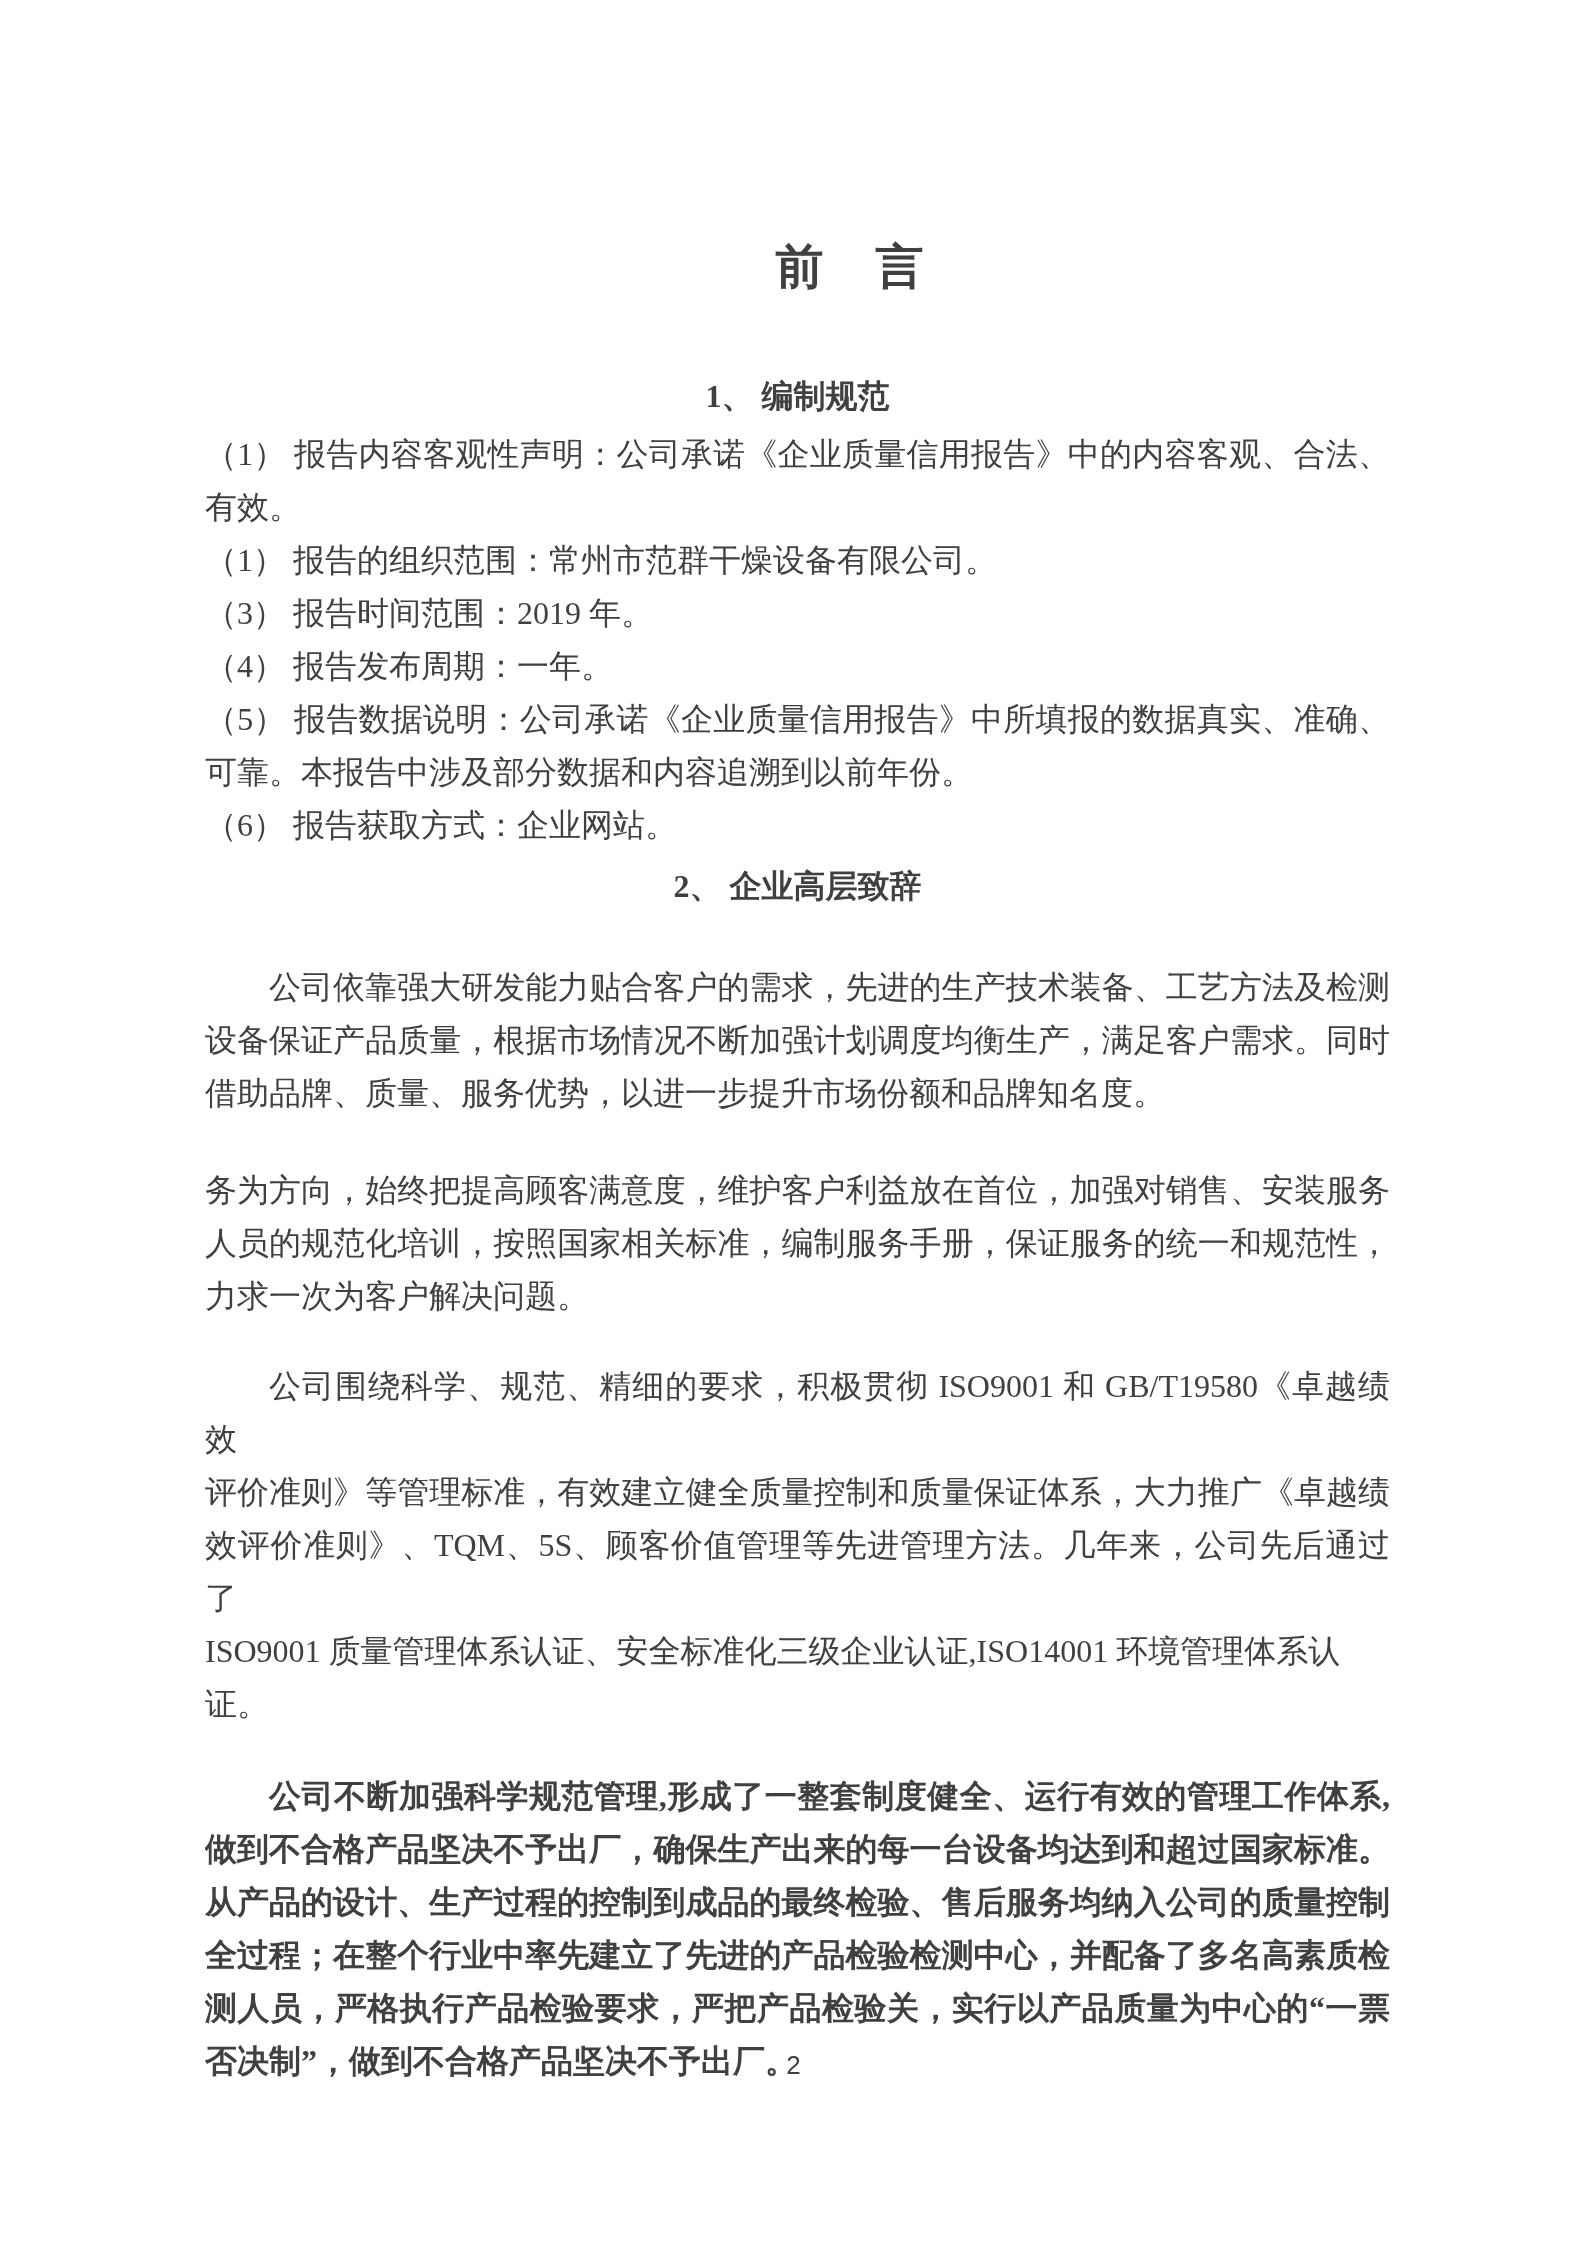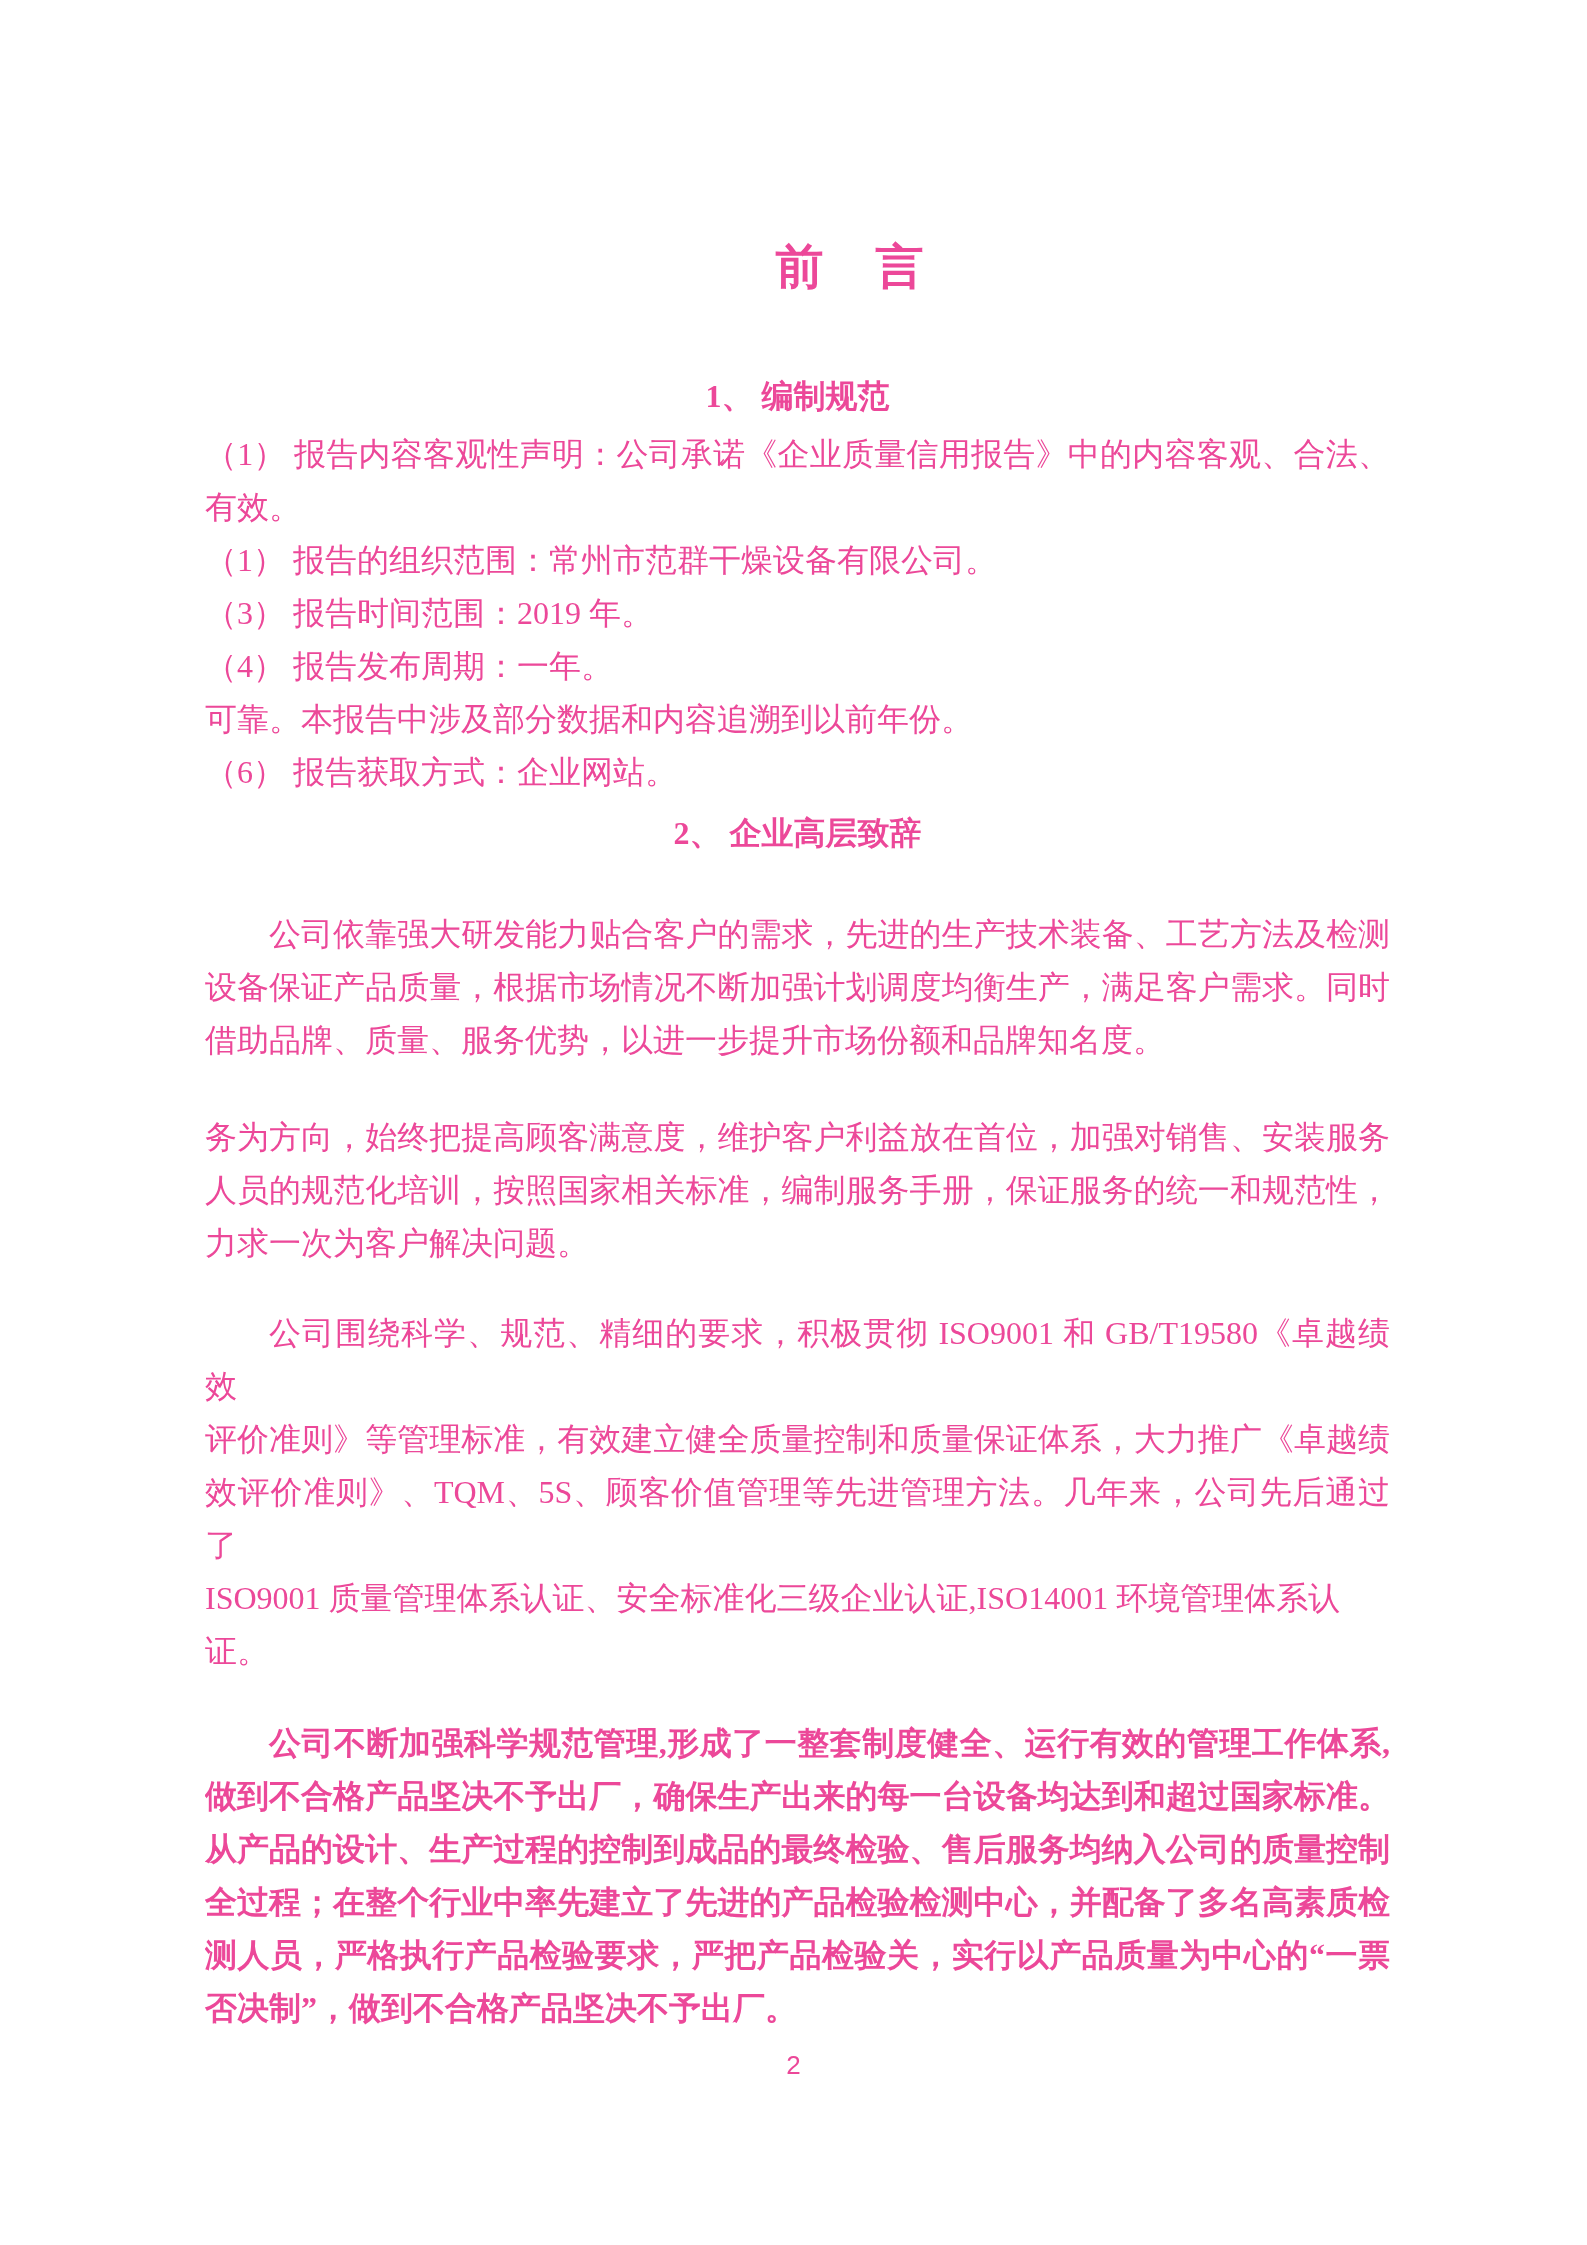--- a/index.html
+++ b/index.html
@@ -5,21 +5,21 @@
   html, body {
     margin: 0;
     padding: 0;
     background: #ffffff;
   }
   .page {
     position: relative;
     width: 1587px;
     height: 2245px;
     background: #ffffff;
-    color: #ec4899;
+    color: #404040;
     font-family: "Liberation Serif", serif;
     overflow: hidden;
   }
   .doc-title {
     position: absolute;
     top: 238px;
     left: 57px;
     width: 1587px;
     text-align: center;
     font-size: 48px;
@@ -80,20 +80,21 @@
 
   <div class="content">
 
     <div class="heading h1">1、 编制规范</div>
 
     <div class="line j">（1） 报告内容客观性声明：公司承诺《企业质量信用报告》中的内容客观、合法、</div>
     <div class="line">有效。</div>
     <div class="line">（1） 报告的组织范围：常州市范群干燥设备有限公司。</div>
     <div class="line">（3） 报告时间范围：2019 年。</div>
     <div class="line">（4） 报告发布周期：一年。</div>
+    <div class="line j">（5） 报告数据说明：公司承诺《企业质量信用报告》中所填报的数据真实、准确、</div>
     <div class="line">可靠。本报告中涉及部分数据和内容追溯到以前年份。</div>
     <div class="line">（6） 报告获取方式：企业网站。</div>
 
     <div class="heading">2、 企业高层致辞</div>
 
     <div class="para para-1">
       <div class="line j indent">公司依靠强大研发能力贴合客户的需求，先进的生产技术装备、工艺方法及检测</div>
       <div class="line j">设备保证产品质量，根据市场情况不断加强计划调度均衡生产，满足客户需求。同时</div>
       <div class="line">借助品牌、质量、服务优势，以进一步提升市场份额和品牌知名度。</div>
     </div>

